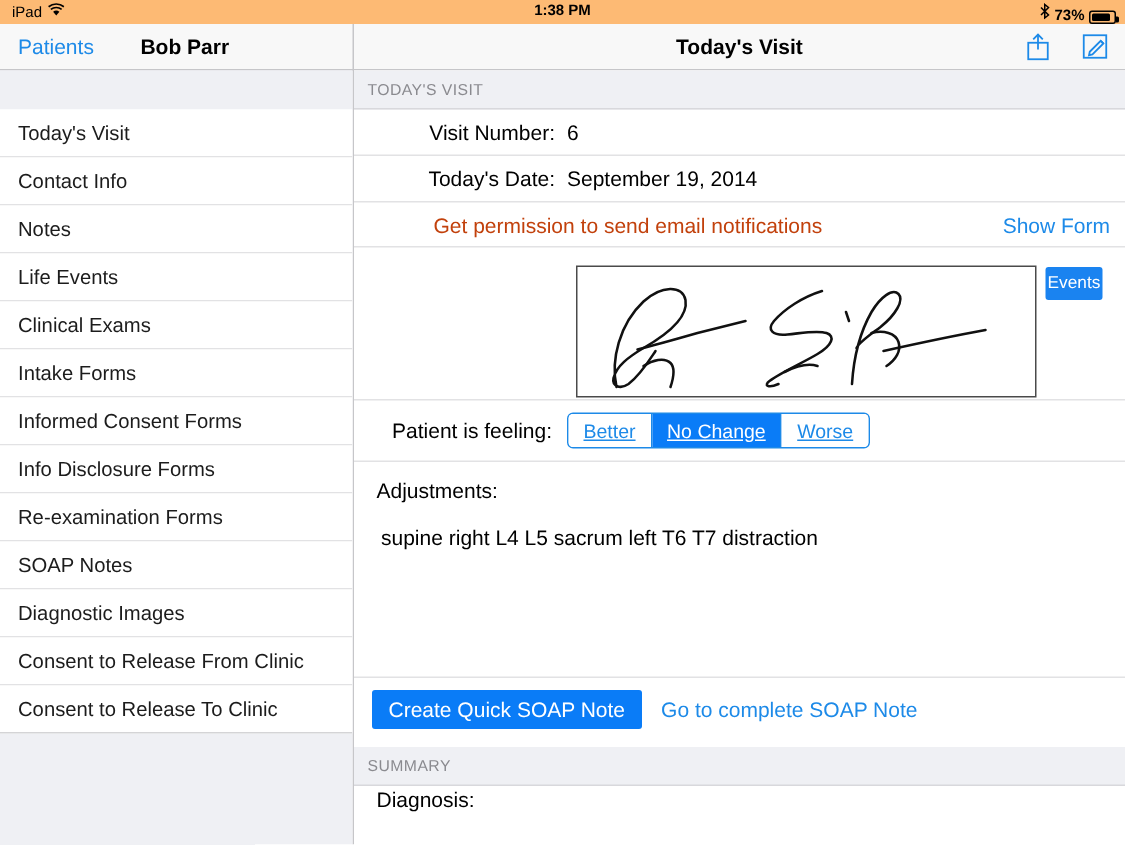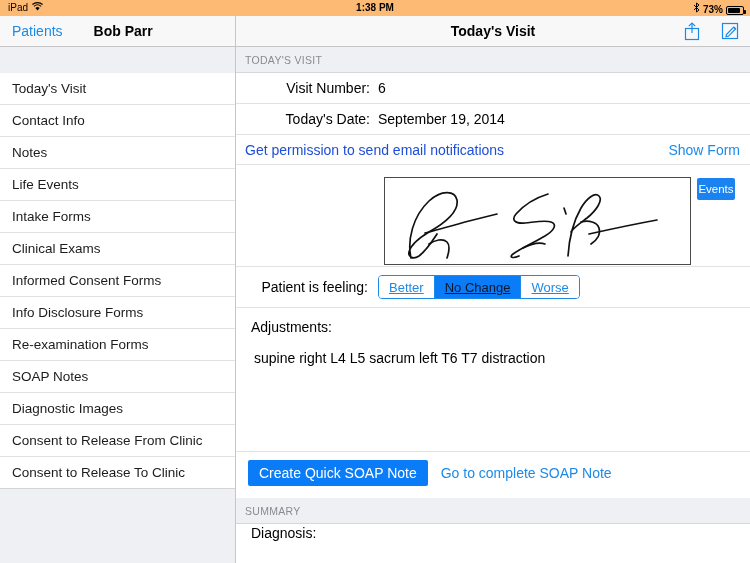--- a/index.html
+++ b/index.html
@@ -75,21 +75,21 @@
 
   .row { position:relative; border-bottom:1px solid #e2e2e4; }
   .row-field { height:31px; display:flex; align-items:center; }
   .fld-label {
     width:142px; text-align:right; font-size:14px; color:#000;
     padding-right:8px;
   }
   .fld-value { font-size:14px; color:#000; }
 
   .row-perm { height:30px; display:flex; align-items:center; justify-content:space-between; padding:0 10px 0 9px; }
-  .perm-text { font-size:14px; color:#1d4ed8; }
+  .perm-text { font-size:14px; color:#c2410c;margin-left:44px; }
   .perm-link { font-size:14px; color:#1d8ae8; cursor:pointer; }
 
   
   .row-sig { height:102px; position:relative; border-bottom:1px solid #e2e2e4; }
   .sig-label { position:absolute; left:198px; top:15px; width:146px; text-align:right; font-size:14px; color:#000; }
   .sig-frame {
     position:absolute; left:148px; top:83px; width:307px; height:88px;
     border:1px solid #4a4a4a; background:#fff; overflow:hidden;
   }
   .reset-btn {
@@ -102,21 +102,21 @@
   .row-feel { height:41px; display:flex; align-items:center; border-bottom:1px solid #e2e2e4; }
   .feel-label { width:142px; text-align:right; font-size:14px; color:#000; padding-right:10px; }
   .segctl { display:flex; height:24px; border:1px solid #1d8ae8; border-radius:4px; overflow:hidden; }
   .seg {
     font-size:13px; color:#1d8ae8; background:#fff; display:flex; align-items:center;
     justify-content:center; cursor:pointer; border-right:1px solid #1d8ae8;
     padding:0 10px;
     text-decoration:underline;
   }
   .seg:last-child { border-right:none; }
-  .seg.active { background:#0a7cf7; color:#0f172a; }
+  .seg.active { background:#0a7cf7; color:#ffffff; }
 
   .adj-title { font-size:14px; color:#000; padding:11px 0 0 15px; }
   .adj-text { font-size:14px; color:#000; padding:15px 0 0 18px; }
 
   .actions-row { position:absolute; left:0; top:404px; width:514px; height:43px; display:flex; align-items:center; border-top:1px solid #e2e2e4; }
   .create-btn {
     margin-left:12px; background:#0a7cf7; color:#fff; font-size:14px;
     border:none; border-radius:2px; padding:5px 11px; cursor:pointer;
   }
   .goto-link { margin-left:13px; font-size:14px; color:#1d8ae8; cursor:pointer; }
@@ -182,22 +182,22 @@
   <div class="navline"></div>
   <div class="vdiv"></div>
 
   <div class="sidebar">
     <div class="side-gap"></div>
     <div class="side-list" id="sidebar-list">
         <div class="side-item">Today's Visit</div>
         <div class="side-item">Contact Info</div>
         <div class="side-item">Notes</div>
         <div class="side-item">Life Events</div>
+        <div class="side-item">Clinical Exams</div>
         <div class="side-item">Intake Forms</div>
-        <div class="side-item">Clinical Exams</div>
         <div class="side-item">Informed Consent Forms</div>
         <div class="side-item">Info Disclosure Forms</div>
         <div class="side-item">Re-examination Forms</div>
         <div class="side-item">SOAP Notes</div>
         <div class="side-item">Diagnostic Images</div>
         <div class="side-item">Consent to Release From Clinic</div>
         <div class="side-item">Consent to Release To Clinic</div>
       </div>
   </div>
 

